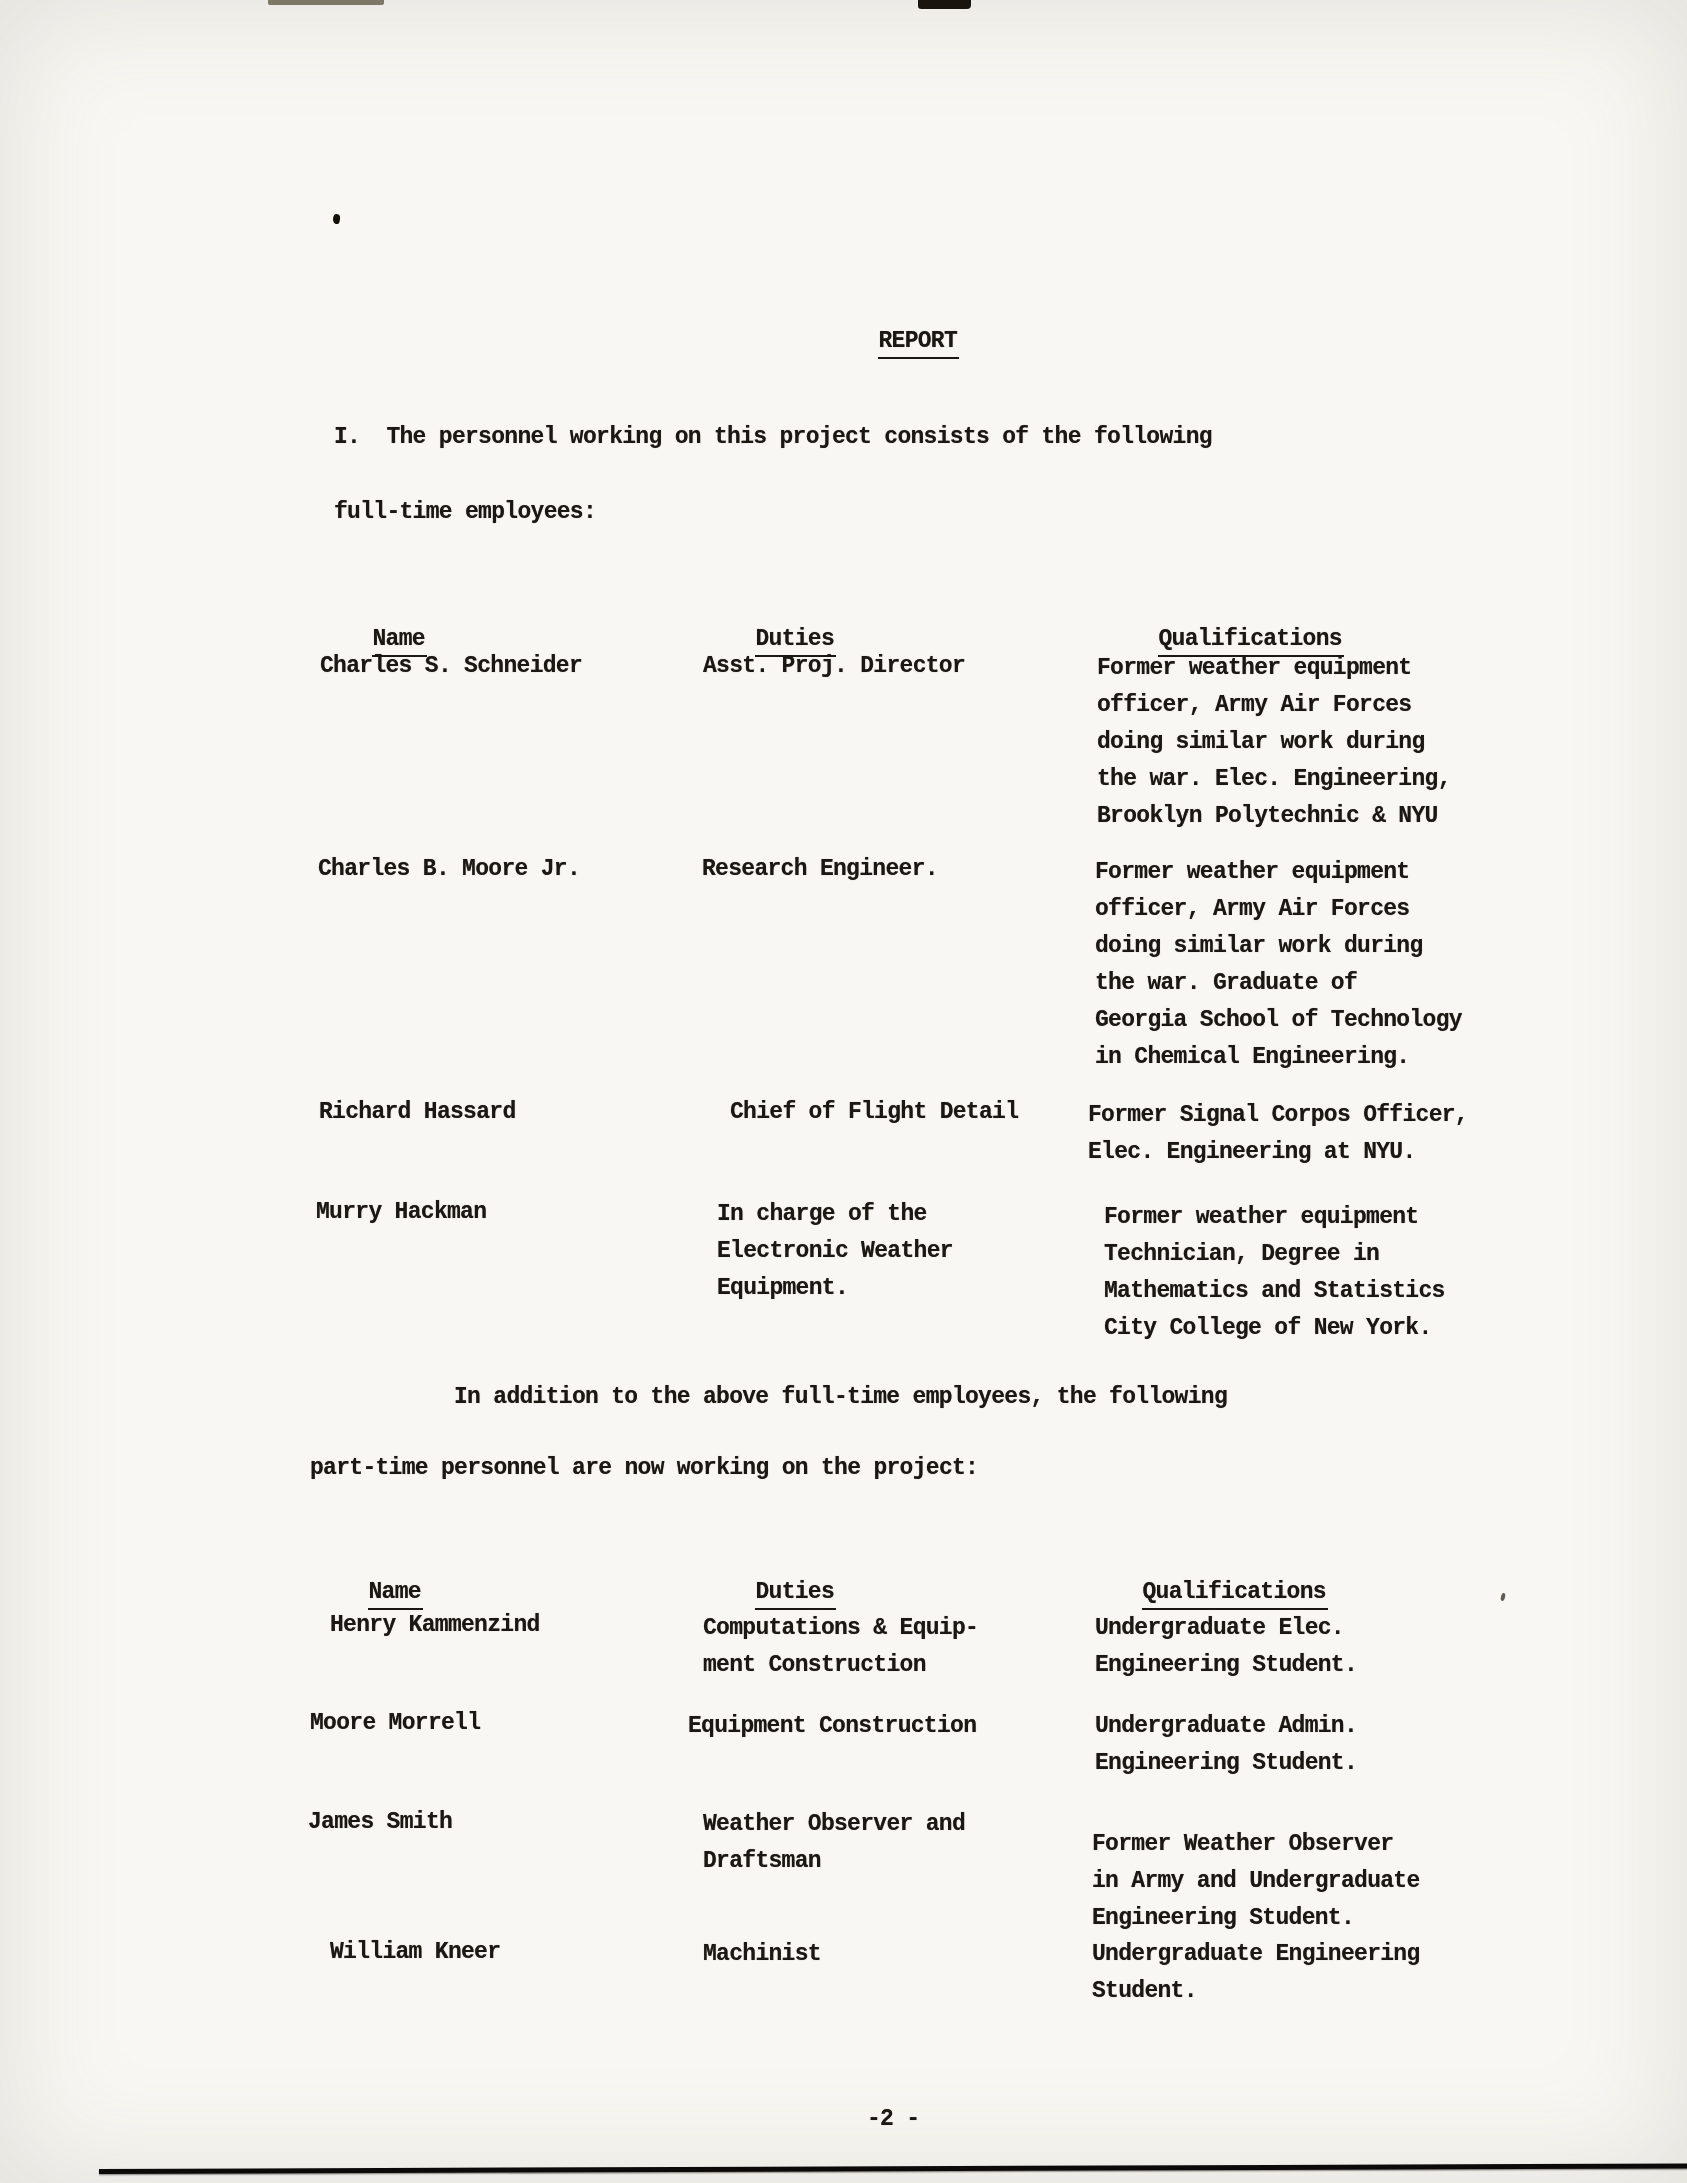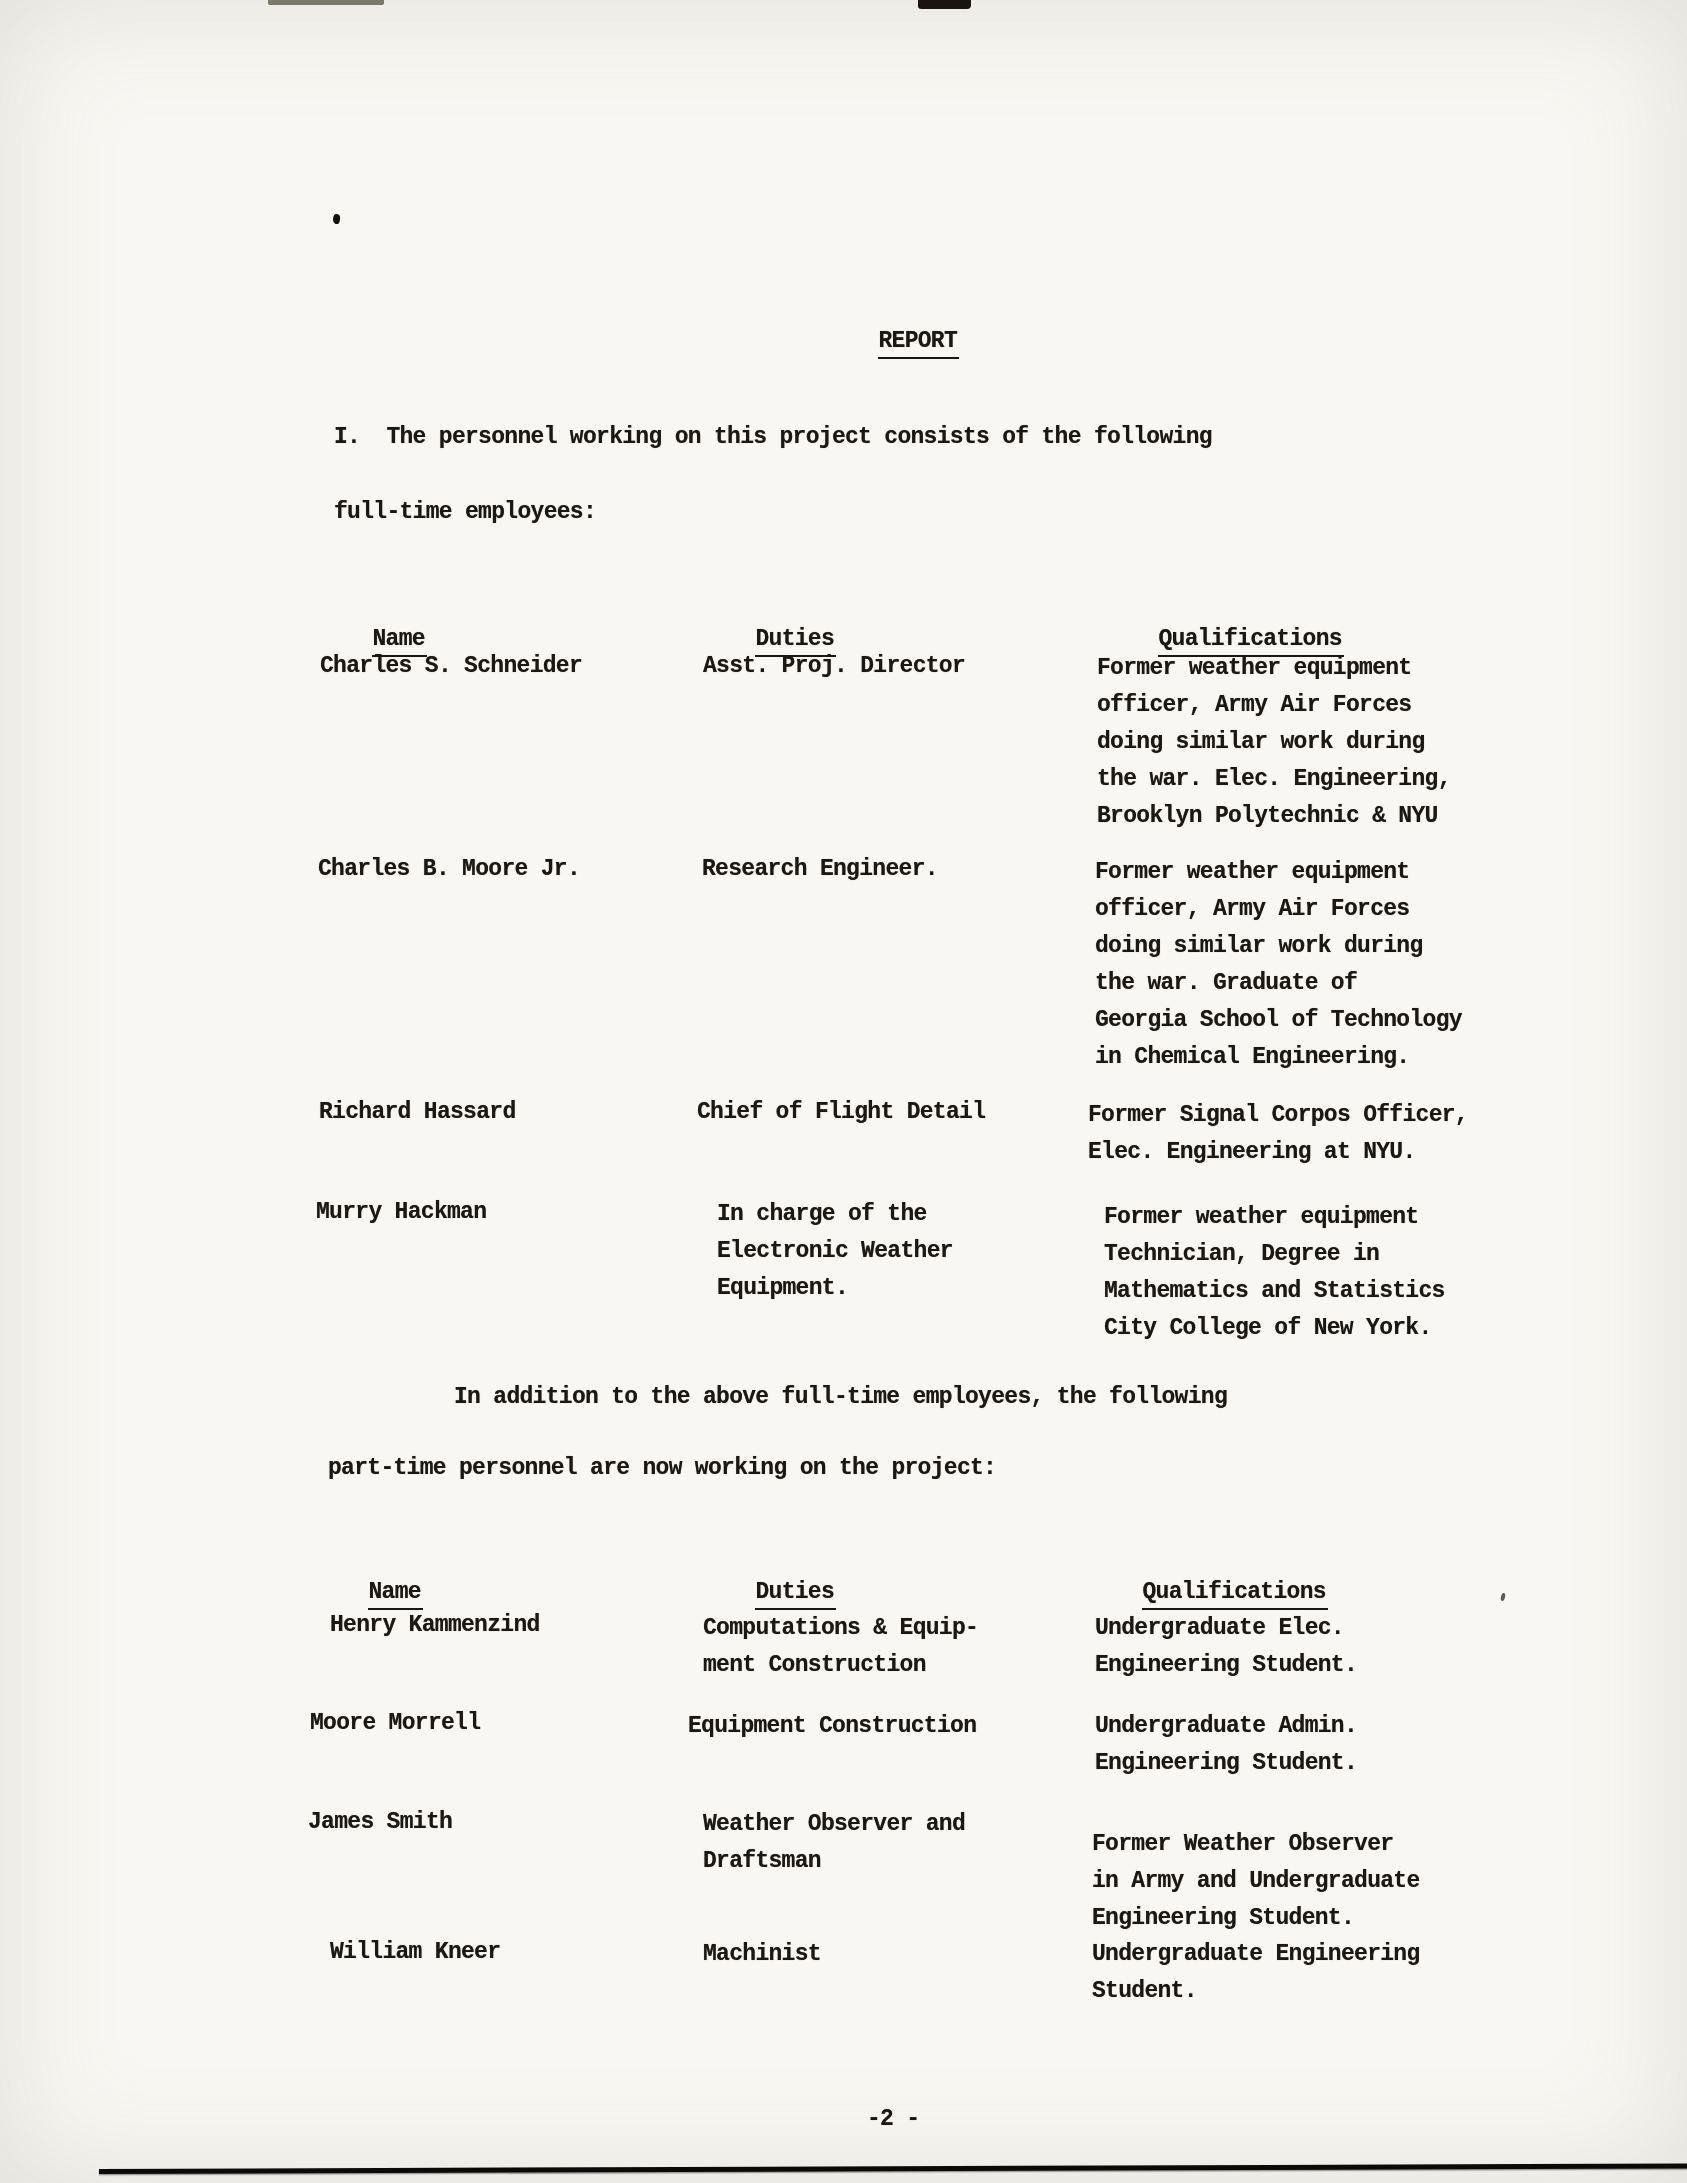--- a/index.html
+++ b/index.html
@@ -89,38 +89,38 @@
     <div class="cell" style="left:1095px;top:854px;">Former weather equipment
 officer, Army Air Forces
 doing similar work during
 the war.  Graduate of
 Georgia School of Technology
 in Chemical Engineering.</div>
   </div>
 
   <div>
     <div class="cell" style="left:319px;top:1094px;">Richard Hassard</div>
-    <div class="cell" style="left:697px;top:1094px;">Chief of Flight Detail</div>
+    <div class="cell" style="left:730px;top:1094px;">Chief of Flight Detail</div>
     <div class="cell" style="left:1088px;top:1097px;">Former Signal Corpos Officer,
 Elec. Engineering at NYU.</div>
   </div>
 
   <div>
     <div class="cell" style="left:316px;top:1194px;">Murry Hackman</div>
     <div class="cell" style="left:717px;top:1196px;">In charge of the
 Electronic Weather
 Equipment.</div>
     <div class="cell" style="left:1104px;top:1199px;">Former weather equipment
 Technician, Degree in
 Mathematics and Statistics
 City College of New York.</div>
   </div>
 
   <div class="line" style="left:454px;top:1379px;">In addition to the above full-time employees, the following</div>
-  <div class="line" style="left:328px;top:1450px;">part-time personnel are now working on the project:</div>
+  <div class="line" style="left:310px;top:1450px;">part-time personnel are now working on the project:</div>
 
   <div class="line" style="left:316px;top:1537px;">
     <span class="u">Name</span>
   </div>
   <div class="line" style="left:703px;top:1537px;">
     <span class="u">Duties</span>
   </div>
   <div class="line" style="left:1090px;top:1537px;">
     <span class="u">Qualifications</span>
   </div>

